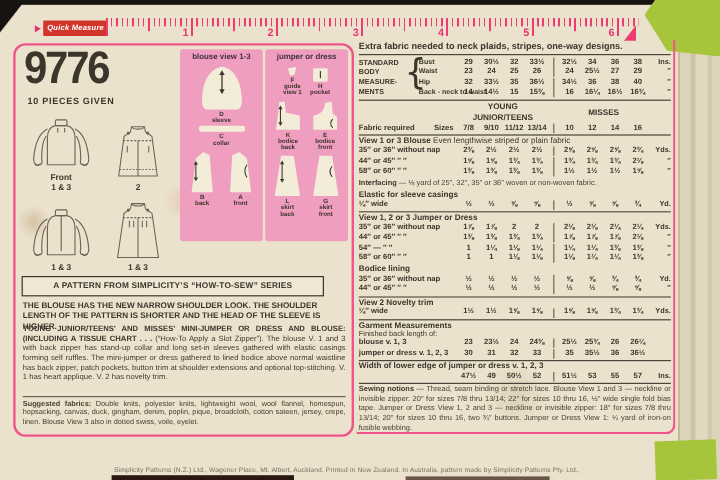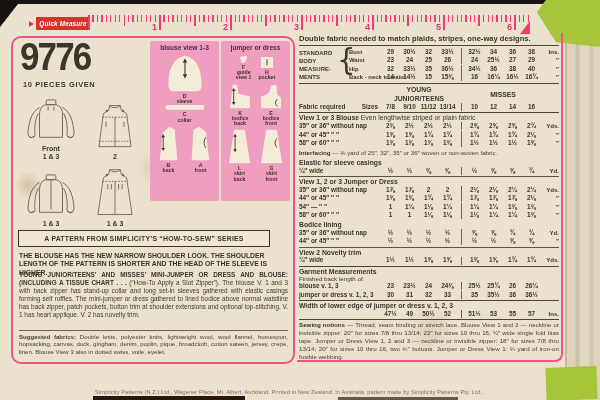--- a/index.html
+++ b/index.html
@@ -295,21 +295,21 @@
       </div>
     </div>
 
     <div class="series-banner">A PATTERN FROM SIMPLICITY’S “HOW-TO-SEW” SERIES</div>
     <div class="headline">THE BLOUSE HAS THE NEW NARROW SHOULDER LOOK. THE SHOULDER LENGTH OF THE PATTERN IS SHORTER AND THE HEAD OF THE SLEEVE IS HIGHER.</div>
     <div class="description"><b>YOUNG JUNIOR/TEENS’ AND MISSES’ MINI-JUMPER OR DRESS AND BLOUSE: (INCLUDING A TISSUE CHART . . . </b><span>(“How-To Apply a Slot Zipper”). The blouse V. 1 and 3 with back zipper has stand-up collar and long set-in sleeves gathered with elastic casings forming self ruffles. The mini-jumper or dress gathered to lined bodice above normal waistline has back zipper, patch pockets, button trim at shoulder extensions and optional top-stitching. V. 1 has heart applique. V. 2 has novelty trim.</span></div>
     <div class="suggested"><b>Suggested fabrics:</b><span> Double knits, polyester knits, lightweight wool, wool flannel, homespun, hopsacking, canvas, duck, gingham, denim, poplin, pique, broadcloth, cotton sateen, jersey, crepe, linen. Blouse View 3 also in dotted swiss, voile, eyelet.</span></div>
   </div>
 
   <div class="right-col">
-    <div class="intro">Double fabric needed to match plaids, stripes, one-way designs.</div>
+    <div class="intro">Extra fabric needed to neck plaids, stripes, one-way designs.</div>
 
     <div class="sec std">
       <div class="std-grp">STANDARD
 BODY
 MEASURE-
 MENTS</div>
       <div class="std-brace">{</div>
       <div>
           <div class="trow">
             <span class="c-label">Bust</span>

